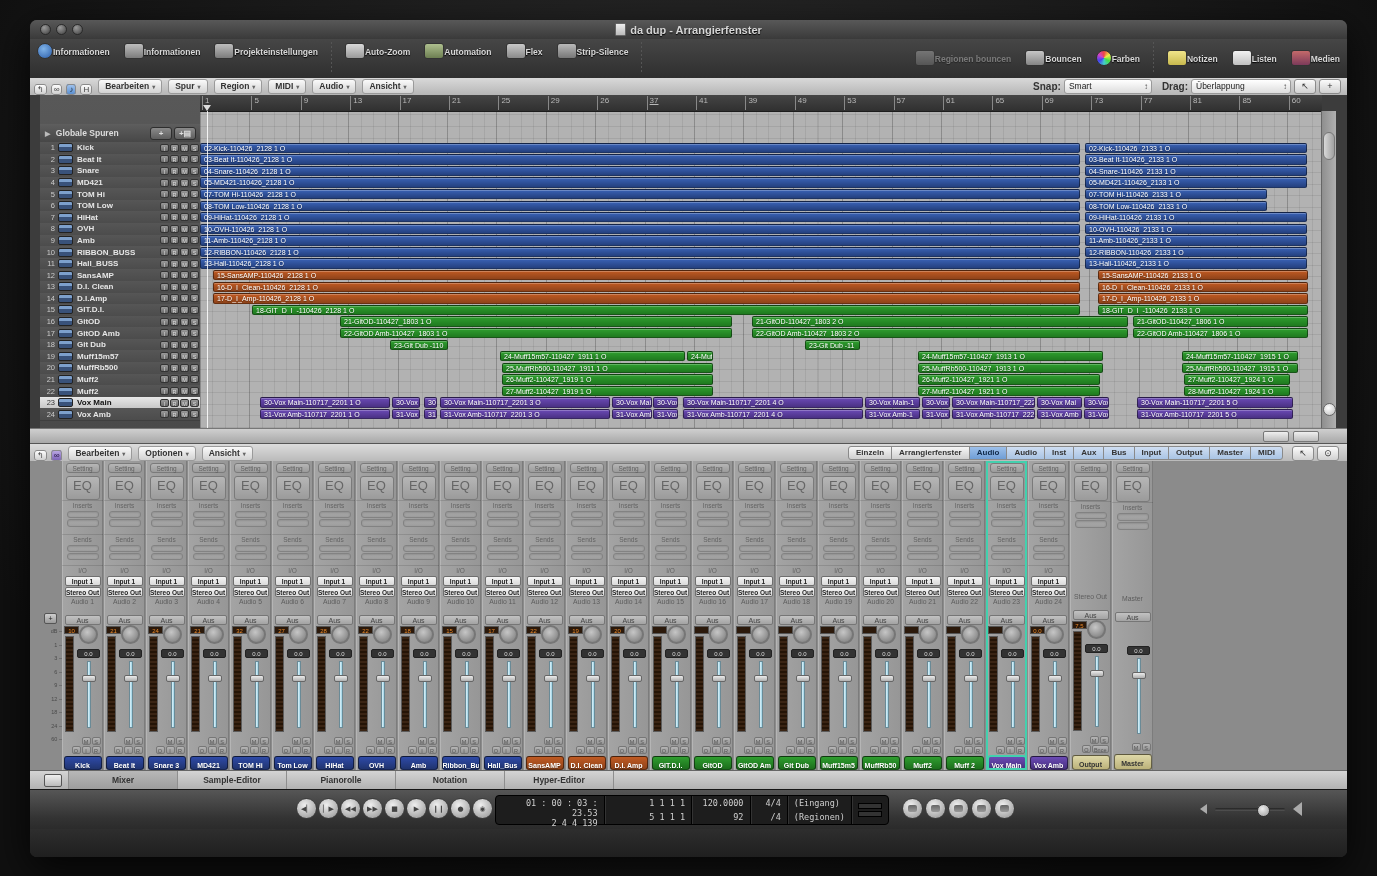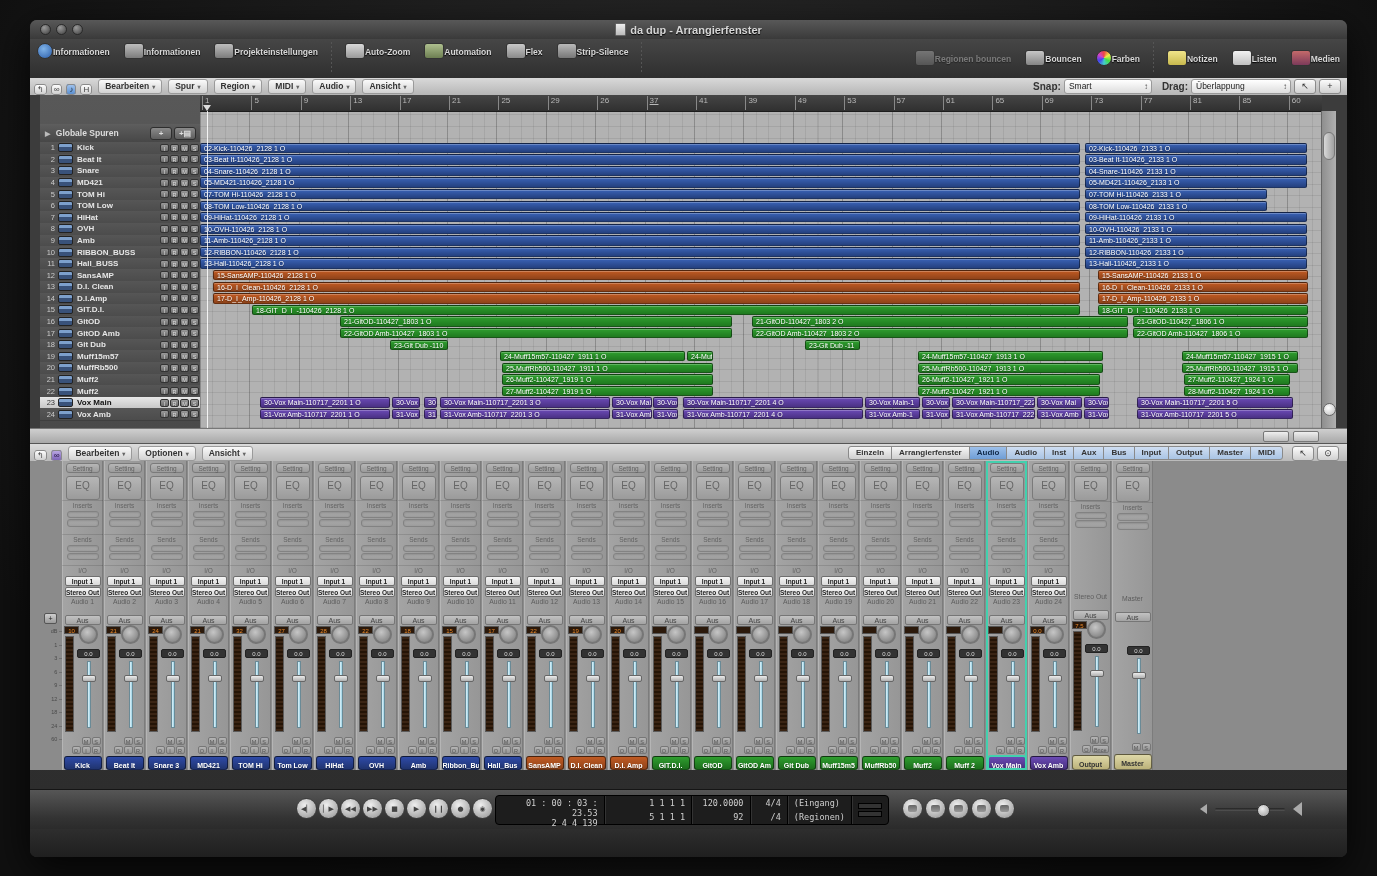--- a/index.html
+++ b/index.html
@@ -113,21 +113,21 @@
   .dbcol{position:absolute;left:14px;top:152px;width:18px;font-size:5.5px;color:#4a4a4a;text-align:right;}
   .dbplus{width:11px;height:9px;border:1px solid #555;border-radius:2px;background:linear-gradient(#cfcfcf,#9a9a9a);
     font-size:7px;line-height:9px;text-align:center;color:#222;margin-bottom:4px;}
   .dbmark{height:13.5px;}
   .strips{position:absolute;left:32px;top:0;bottom:0;display:flex;}
   .strip{width:41px;margin-right:1px;background:linear-gradient(90deg,#a4a4a4,#969696);position:relative;
     display:flex;flex-direction:column;align-items:center;box-shadow:inset -1px 0 0 #7c7c7c,inset 1px 0 0 #b5b5b5;}
   .strip.selstrip{outline:2px solid #43d0ae;outline-offset:-2px;z-index:3;}
   .sbtn{width:34px;height:10px;border:1px solid #7a7a7a;border-radius:3px;background:linear-gradient(#b6b6b6,#9b9b9b);
     color:#5f5f5f;font-size:6.5px;line-height:10px;text-align:center;box-sizing:border-box;}
-  .sbtn.eq{height:30px;line-height:18px;font-size:10px;color:#666;}
+  .sbtn.eq{height:30px;line-height:18px;font-size:13px;color:#666;}
   .slabel{font-size:6.5px;color:#636363;height:9px;line-height:9px;width:100%;text-align:center;border-top:1px solid rgba(0,0,0,.12);}
   .slot{width:32px;height:9px;border:1px solid #828282;border-radius:3px;background:linear-gradient(#a9a9a9,#9e9e9e);
     box-shadow:inset 0 1px 2px rgba(0,0,0,.15);margin-top:1px;box-sizing:border-box;}
   .white-btn{width:36px;height:10px;border:1px solid #6f6f6f;border-radius:2px;background:linear-gradient(#f4f4f4,#dadada);
     color:#222;font-size:6.5px;font-weight:bold;line-height:10px;text-align:center;margin-top:1px;box-sizing:border-box;}
   .chan-label{font-size:6.8px;color:#5d5d5d;height:10px;line-height:10px;}
   .aus{width:36px;height:10px;border:1px solid #767676;border-radius:2px;background:linear-gradient(#c2c2c2,#a3a3a3);
     color:#444;font-size:7px;line-height:10px;text-align:center;box-sizing:border-box;}
   .fader-zone{position:relative;width:41px;height:142px;}
   .peak{position:absolute;left:2px;top:1px;width:15px;height:8px;background:#2b190b;border:1px solid #555;
@@ -1633,20 +1633,28 @@
             <div class="tinyrow">
               <div class="tiny">M</div>
               <div class="tiny">S</div>
             </div>
             <div class="tinyrow"></div>
             <div class="namebtn khaki">Master</div>
           </div>
         </div>
     </div>
 
+    <div class="tabbar" id="tabbar">
+      <div class="tab-ic"></div>
+    <div class="tab active">Mixer</div>
+        <div class="tab">Sample-Editor</div>
+        <div class="tab">Pianorolle</div>
+        <div class="tab">Notation</div>
+        <div class="tab last">Hyper-Editor</div>
+      </div>
 
     <div class="transport" id="transport">
       <div class="lcd">
         <div class="lcd-sec" style="width:118px">
           <span>01 : 00 : 03 : 23.53</span>
             <span>2   4   4   139</span>
         </div>
         <div class="lcd-sec" style="width:92px">
           <span>1   1   1   1</span>
             <span>5   1   1   1</span>

